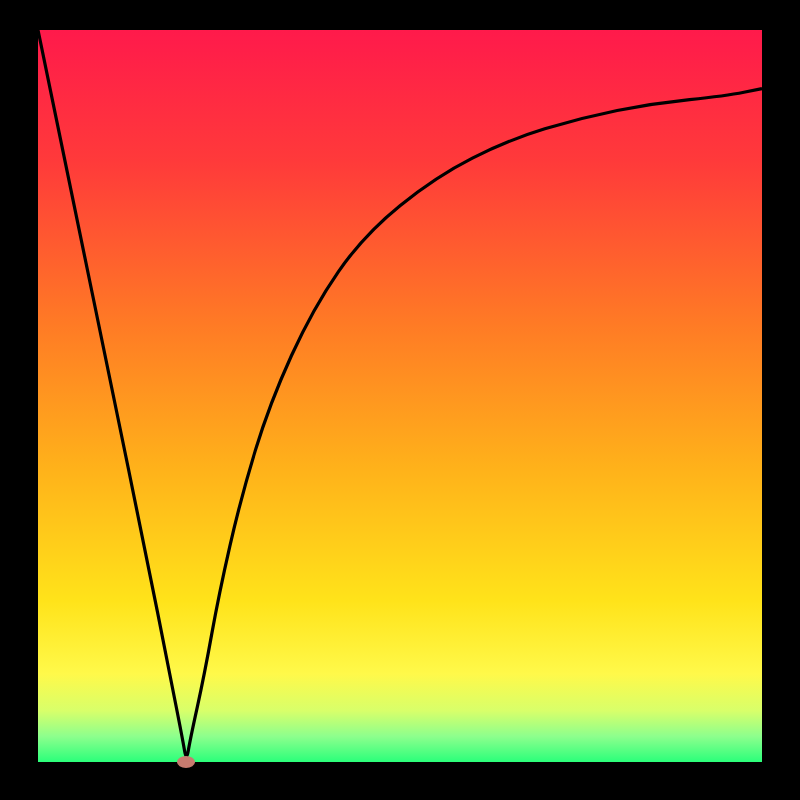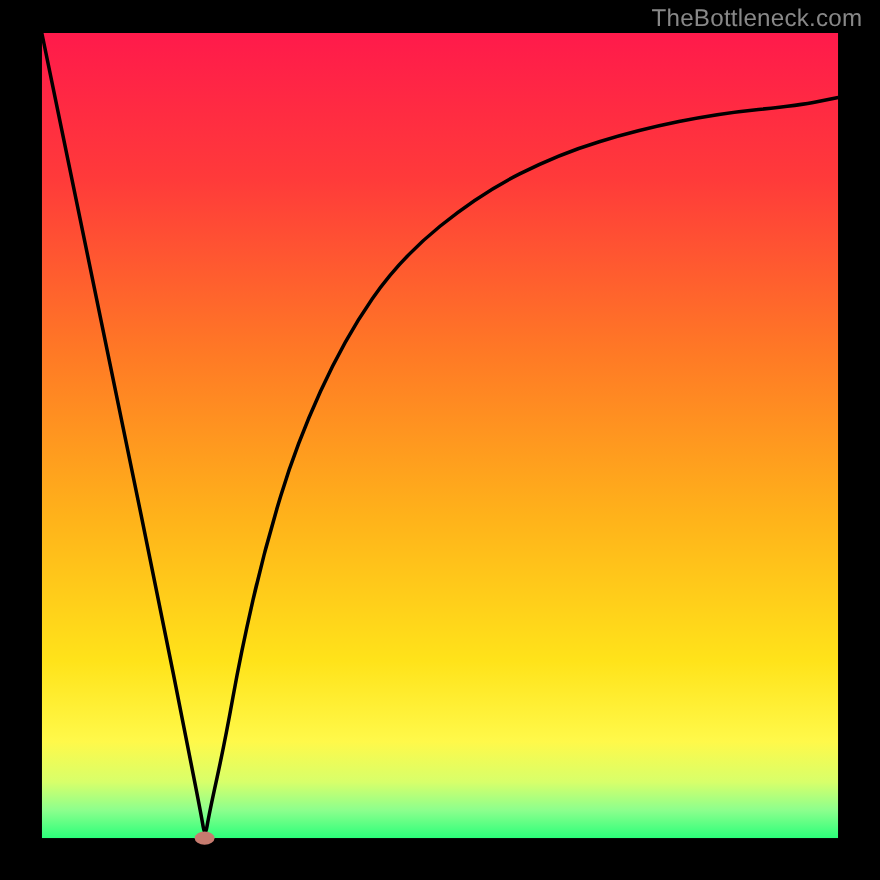--- a/index.html
+++ b/index.html
@@ -53,21 +53,20 @@
     width: 18px;
     height: 12px;
     border-radius: 50%;
     transform: translate(-50%, -50%);
   }
 </style>
 </head>
 <body>
 
 <div class="outer">
-  <div class="attribution">TheBottleneck.com</div>
 
   <div class="plot-frame">
     <svg class="gradient" viewBox="0 0 724 732" preserveAspectRatio="none">
       <defs>
         <linearGradient id="bg-grad" x1="0" y1="0" x2="0" y2="1">
             <stop offset="0%" stop-color="#ff1a4b"></stop>
             <stop offset="18%" stop-color="#ff3a3a"></stop>
             <stop offset="40%" stop-color="#ff7a25"></stop>
             <stop offset="60%" stop-color="#ffb21a"></stop>
             <stop offset="78%" stop-color="#ffe31a"></stop>

